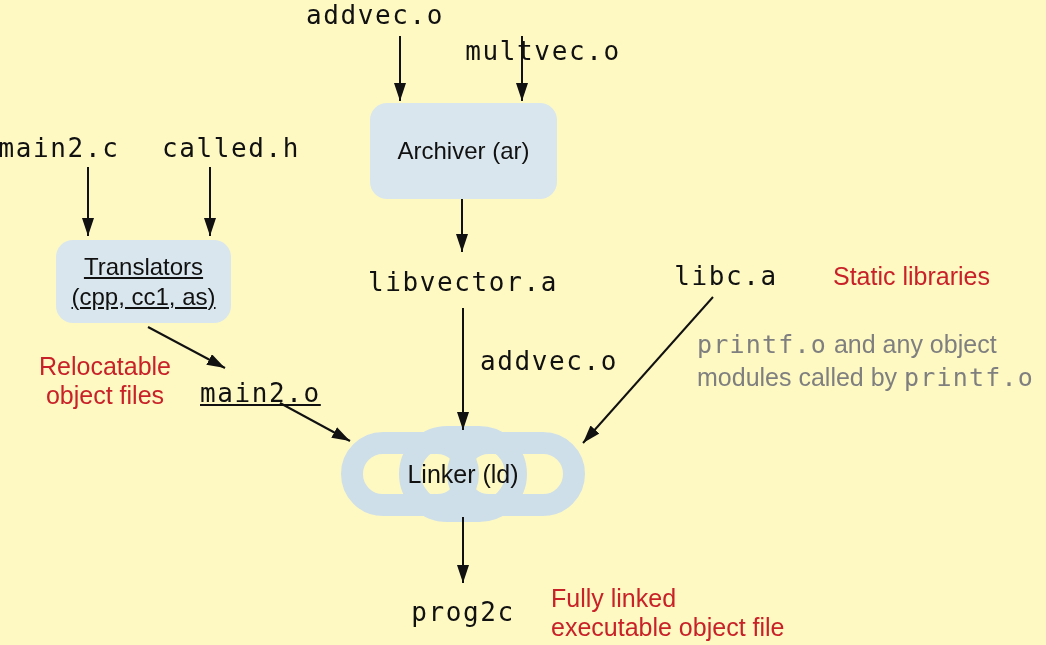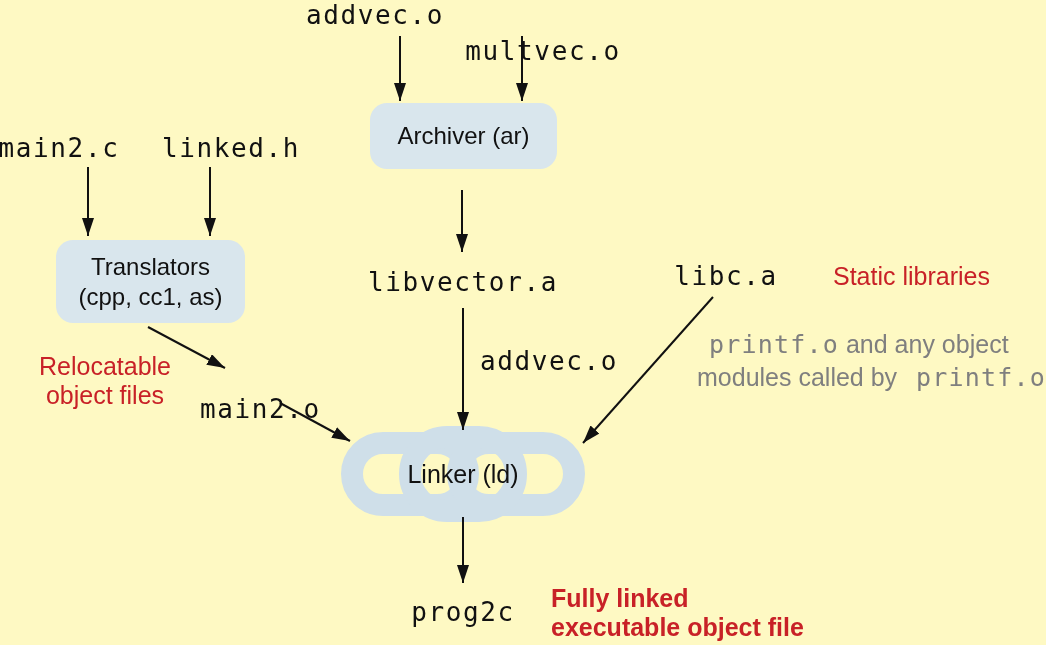--- a/index.html
+++ b/index.html
@@ -35,21 +35,21 @@
     flex-direction:column;
     align-items:center;
     justify-content:center;
     font-size:24px;
     color:var(--ink);
     text-align:center;
     line-height:30px;
   }
   .red-note{color:var(--red);font-size:25px;line-height:29px;}
   .gray-note{color:var(--gray);font-size:25px;line-height:33px;}
-  .gray-note .mono{color:var(--gray);font-size:25px;letter-spacing:1.2px;margin-left:12px;}
+  .gray-note .mono{color:var(--gray);font-size:25px;letter-spacing:1.2px;}
   .linker-label{
     position:absolute;
     font-size:25px;
     color:var(--ink);
     transform:translate(-50%,-50%);
     white-space:nowrap;
   }
   svg line{stroke:var(--ink);stroke-width:2;}
   svg .chain{fill:none;stroke:var(--chain-fill);stroke-width:22;}
   svg .head{fill:var(--ink);}
@@ -81,52 +81,52 @@
     <line x1="280" y1="403" x2="350" y2="441" marker-end="url(#arrow)"></line>
     <line x1="463" y1="308" x2="463" y2="430" marker-end="url(#arrow)"></line>
     <line x1="713" y1="297" x2="583" y2="443" marker-end="url(#arrow)"></line>
     <line x1="463" y1="517" x2="463" y2="583" marker-end="url(#arrow)"></line>
   </svg>
 
   <div class="lbl mono center" style="left:375px;top:1px;">addvec.o</div>
   <div class="lbl mono center" style="left:543px;top:1px;margin-top:36px;">multvec.o</div>
 
   <div class="lbl mono center" style="left:59px;top:134px;">main2.c</div>
-  <div class="lbl mono center" style="left:231px;top:134px;">linked.h</div>
+  <div class="lbl mono center" style="left:231px;top:134px;">called.h</div>
 
-  <div class="box" style="left:370px;top:103px;width:187px;height:66px;">
+  <div class="box" style="left:370px;top:103px;width:187px;height:96px;">
     <span>Archiver (ar)</span>
   </div>
 
-  <div class="box" style="left:56px;top:240px;width:189px;height:83px;">
+  <div class="box" style="left:56px;top:240px;width:175px;height:83px;text-decoration:underline;">
     <span>Translators</span>
     <span>(cpp, cc1, as)</span>
   </div>
 
   <div class="lbl mono center" style="left:463px;top:268px;">libvector.a</div>
   <div class="lbl red-note" style="left:833px;top:262px;">Static libraries</div>
 
   <div class="lbl mono center" style="left:726px;top:262px;">libc.a</div>
 
   <div class="lbl gray-note" style="left:697px;top:328px;">
     <div><span class="mono">printf.o</span><span> and any object</span></div>
     <div><span>modules called by </span><span class="mono">printf.o</span></div>
   </div>
 
   <div class="lbl red-note center" style="left:105px;top:352px;text-align:center;">
     <div>Relocatable</div>
     <div>object files</div>
   </div>
 
-  <div class="lbl mono" style="left:200px;top:395px;">main2.o</div>
+  <div class="lbl mono" style="left:200px;top:379px;text-decoration:underline;">main2.o</div>
 
   <div class="lbl mono" style="left:480px;top:347px;">addvec.o</div>
 
   <div class="linker-label" style="left:463px;top:474px;">Linker (ld)</div>
 
   <div class="lbl mono center" style="left:463px;top:598px;">prog2c</div>
 
-  <div class="lbl red-note" style="left:551px;top:584px;font-weight:bold;">
+  <div class="lbl red-note" style="left:551px;top:584px;">
     <div>Fully linked</div>
     <div>executable object file</div>
   </div>
 
 </div>
 
 </body></html>

